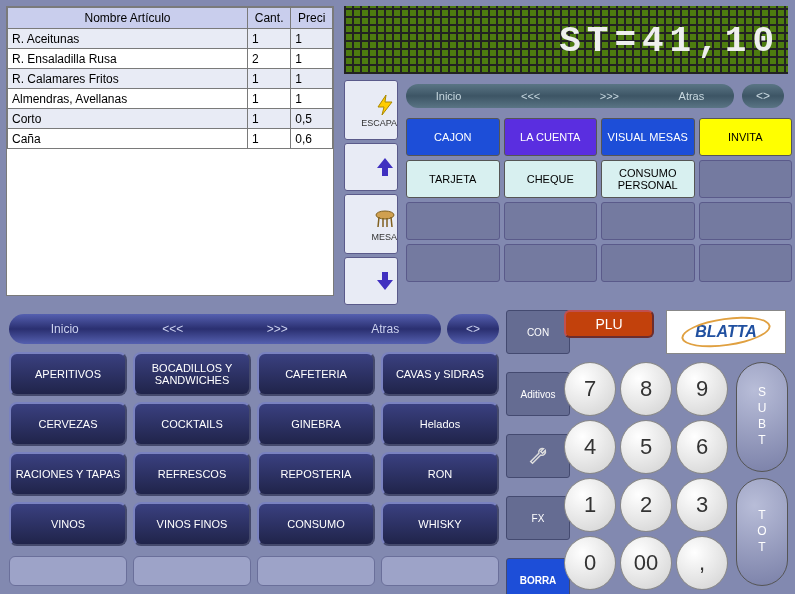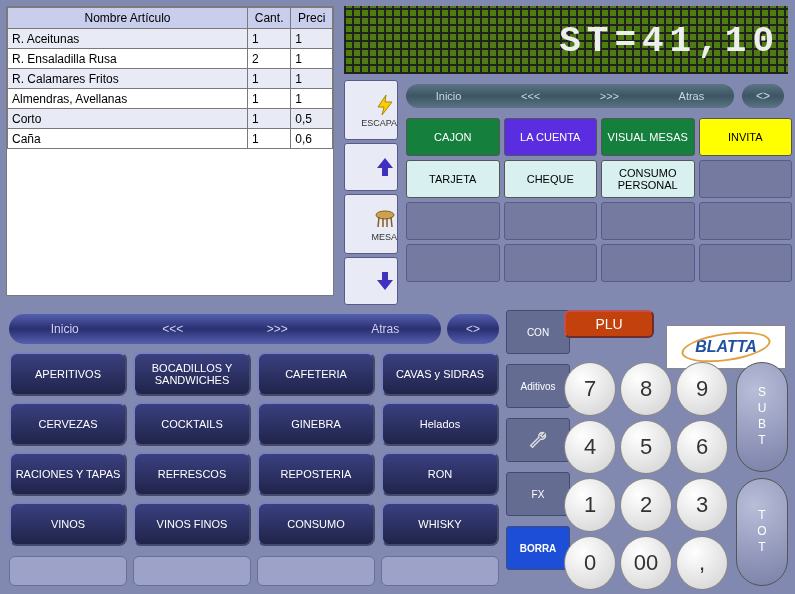--- a/index.html
+++ b/index.html
@@ -27,46 +27,46 @@
   .nav-btn .lbl { margin-top: 1px; font-size: 9px; }
   
   
   .nav-pill { position: absolute; left: 406px; top: 84px; width: 328px; height: 24px; background: linear-gradient(180deg,#5a7585,#3d5565,#5a7585); border-radius: 12px; display: flex; align-items: center; justify-content: space-around; color: #c8d8e0; font-size: 11px; cursor: pointer; }
   .nav-pill span { padding: 0 6px; }
   .nav-diamond { position: absolute; left: 742px; top: 84px; width: 42px; height: 24px; background: linear-gradient(180deg,#5a7585,#3d5565,#5a7585); border-radius: 12px; display: flex; align-items: center; justify-content: center; color: #c8d8e0; font-size: 12px; cursor: pointer; }
   
   
   .action-grid { position: absolute; left: 406px; top: 118px; width: 386px; display: grid; grid-template-columns: repeat(4, 1fr); grid-auto-rows: 38px; gap: 4px; }
   .act-btn { border: 1px solid #555; border-radius: 3px; display: flex; align-items: center; justify-content: center; font-size: 11px; text-align: center; cursor: pointer; padding: 2px; line-height: 1.1; }
-  .act-red { background: #15803d; color: #fff; }
+  .act-red { background: #1d4ed8; color: #fff; }
   .act-blue { background: #5a2ee0; color: #fff; }
   .act-yellow { background: #ffff00; color: #000; }
   .act-light { background: #d8f0f0; color: #000; }
   .act-empty { background: #747aa0; border: 1px solid #5a5a8a; }
   
   
   .cat-pill-row { position: absolute; left: 9px; top: 314px; width: 490px; height: 30px; display: flex; gap: 6px; }
   .cat-pill { flex: 1; background: linear-gradient(180deg,#5560b0,#2a2f70,#5560b0); border-radius: 15px; display: flex; align-items: center; justify-content: space-around; color: #cdd3f0; font-size: 12px; cursor: pointer; }
   .cat-pill.small { flex: 0 0 52px; justify-content: center; }
   
   
   .cat-grid { position: absolute; left: 9px; top: 352px; width: 490px; display: grid; grid-template-columns: repeat(4, 1fr); grid-auto-rows: 44px; gap: 6px; }
   .cat-btn { background: linear-gradient(180deg,#3a4080,#20244a); border: 2px outset #7a82c0; border-radius: 8px; color: #fff; display: flex; align-items: center; justify-content: center; font-size: 11px; text-align: center; line-height: 1.1; cursor: pointer; padding: 2px; }
   
   .cat-empty-row { position: absolute; left: 9px; top: 556px; width: 490px; display: grid; grid-template-columns: repeat(4, 1fr); gap: 6px; }
   .cat-empty { height: 30px; background: #9da3c8; border: 1px solid #6a6f9a; border-radius: 6px; }
   
   
   .side-col { position: absolute; left: 506px; top: 310px; width: 52px; }
-  .side-btn { width: 64px; height: 44px; background: #656c92; border: 1px solid #444a70; border-radius: 3px; margin-bottom: 10px; display: flex; align-items: center; justify-content: center; color: #fff; font-size: 10px; cursor: pointer; text-align: center; }
+  .side-btn { width: 64px; height: 44px; background: #656c92; border: 1px solid #444a70; border-radius: 3px; margin-bottom: 18px; display: flex; align-items: center; justify-content: center; color: #fff; font-size: 10px; cursor: pointer; text-align: center; }
   .side-btn.darkred { background: #1d4ed8; font-weight: bold; }
   
   .plu-btn { position: absolute; left: 564px; top: 310px; width: 90px; height: 28px; background: #c2410c; border: 2px outset #c05050; border-radius: 6px; color: #fff; display: flex; align-items: center; justify-content: center; font-size: 14px; cursor: pointer; }
   
-  .logo { position: absolute; left: 666px; top: 310px; width: 120px; height: 44px; background: #fff; border: 1px solid #888; display: flex; align-items: center; justify-content: center; font-style: italic; font-weight: bold; font-size: 16px; color: #2050a0; margin-top: 15px; }
+  .logo { position: absolute; left: 666px; top: 310px; width: 120px; height: 44px; background: #fff; border: 1px solid #888; display: flex; align-items: center; justify-content: center; font-style: italic; font-weight: bold; font-size: 16px; color: #2050a0; }
   .logo .ring { position: absolute; width: 90px; height: 28px; border: 2px solid #e0a040; border-radius: 50%; transform: rotate(-8deg); }
   
   
   .numpad { position: absolute; left: 564px; top: 362px; width: 164px; display: grid; grid-template-columns: repeat(3, 1fr); grid-auto-rows: 54px; gap: 4px; }
   .num-btn { background: radial-gradient(circle at 35% 30%, #fff, #d0d0d0); border: 1px solid #888; border-radius: 50%; display: flex; align-items: center; justify-content: center; font-size: 22px; color: #333; cursor: pointer; }
   
   .total-col { position: absolute; left: 736px; top: 362px; width: 52px; }
   .total-btn { width: 52px; background: radial-gradient(circle at 35% 25%, #b8bdd8, #7a80a8); border: 1px solid #555; border-radius: 26px; display: flex; align-items: center; justify-content: center; color: #fff; font-size: 12px; cursor: pointer; writing-mode: vertical-rl; text-orientation: upright; letter-spacing: 2px; }
   .total-btn.subt { height: 110px; margin-bottom: 6px; }
   .total-btn.tot { height: 108px; }

